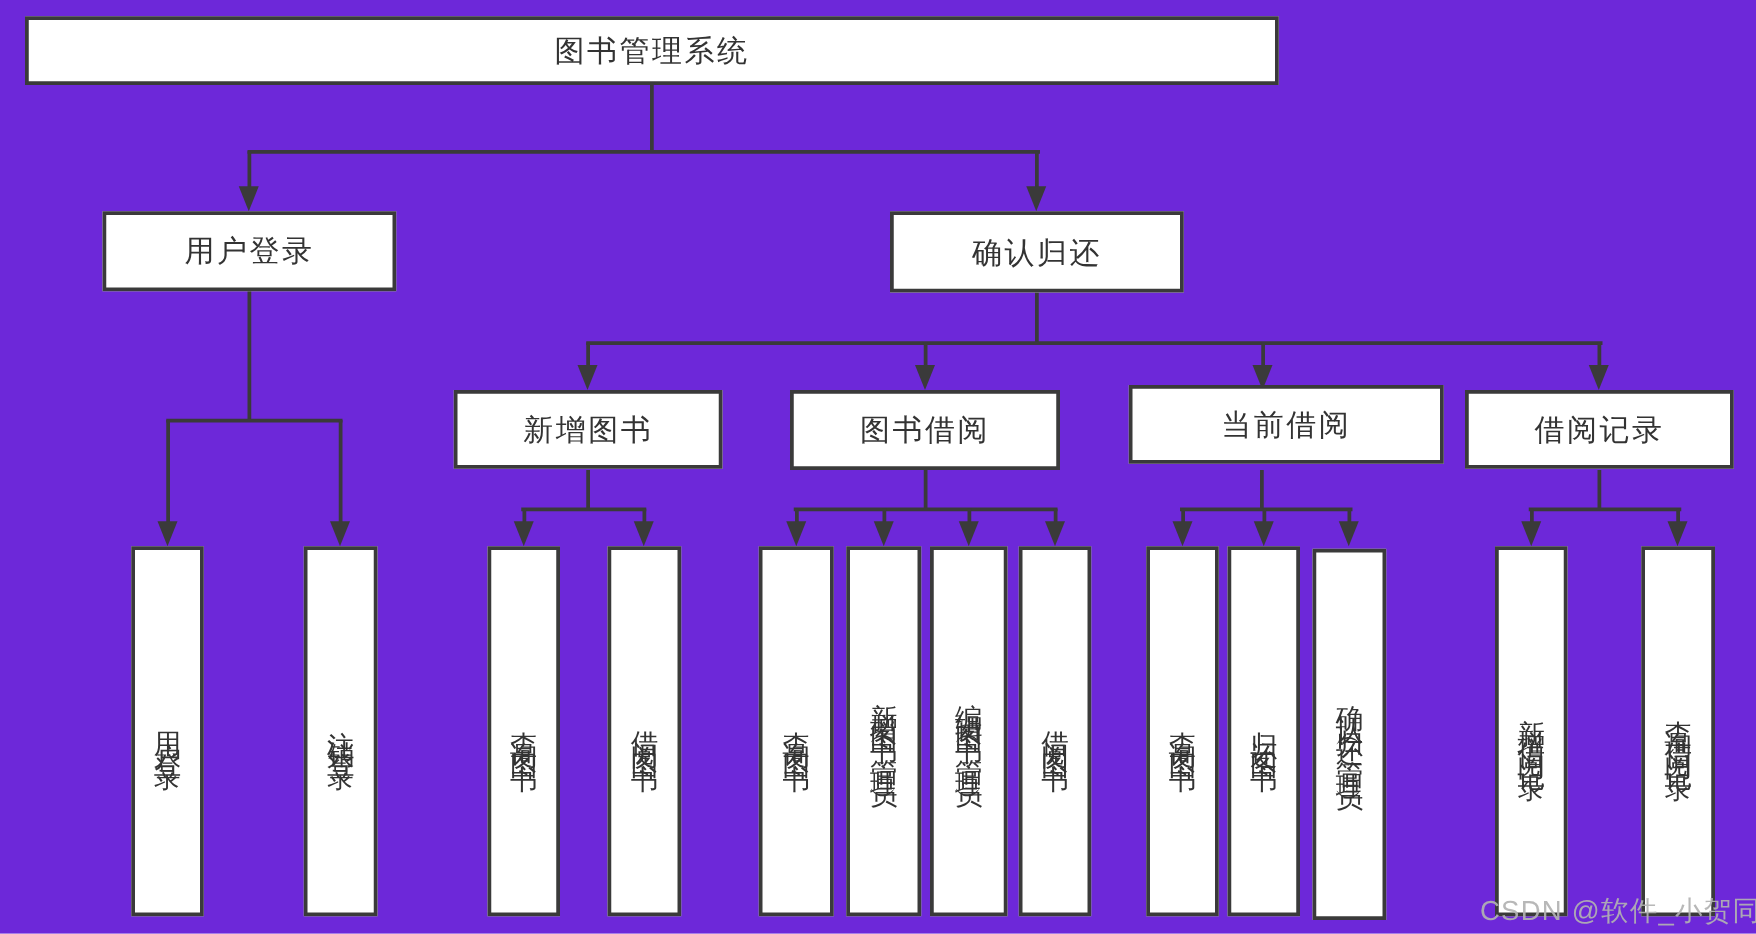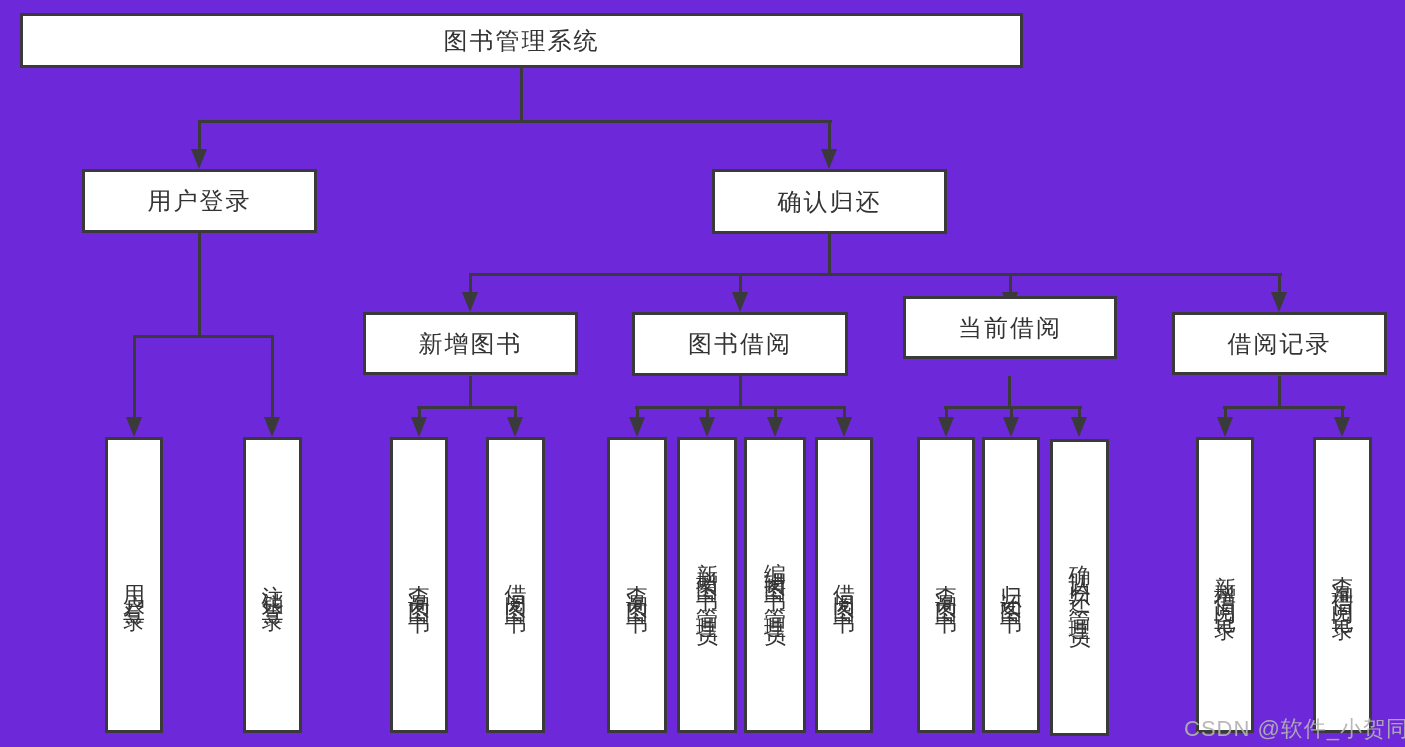--- a/index.html
+++ b/index.html
@@ -77,21 +77,21 @@
   <div class="ah" style="left:462px;top:292px"></div>
   <div class="vl" style="left:739px;top:274px;height:24px"></div>
   <div class="ah" style="left:732px;top:292px"></div>
   <div class="vl" style="left:1009px;top:274px;height:24px"></div>
   <div class="ah" style="left:1002px;top:292px"></div>
   <div class="vl" style="left:1278px;top:274px;height:24px"></div>
   <div class="ah" style="left:1271px;top:292px"></div>
 
   <div class="node nh" style="left:363px;top:312px;width:215px;height:63px">新增图书</div>
   <div class="node nh" style="left:632px;top:312px;width:216px;height:64px">图书借阅</div>
-  <div class="node nh" style="left:903px;top:296px;width:214px;height:63px">当前借阅</div>
+  <div class="node nh" style="left:903px;top:308px;width:252px;height:63px">当前借阅</div>
   <div class="node nh" style="left:1172px;top:312px;width:215px;height:63px">借阅记录</div>
 
   <div class="vl" style="left:469px;top:376px;height:32px"></div>
   <div class="hl" style="left:417px;top:406px;width:100px"></div>
   <div class="vl" style="left:418px;top:407px;height:15px"></div>
   <div class="ah" style="left:411px;top:417px"></div>
   <div class="vl" style="left:514px;top:407px;height:15px"></div>
   <div class="ah" style="left:507px;top:417px"></div>
 
   <div class="vl" style="left:739px;top:376px;height:32px"></div>

